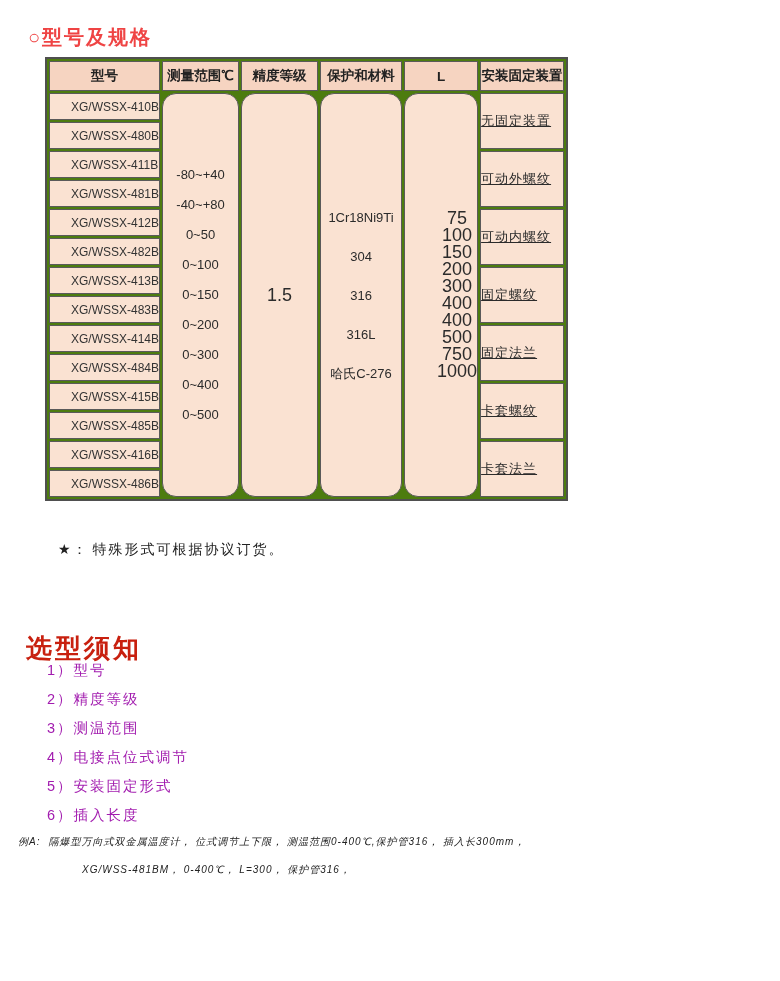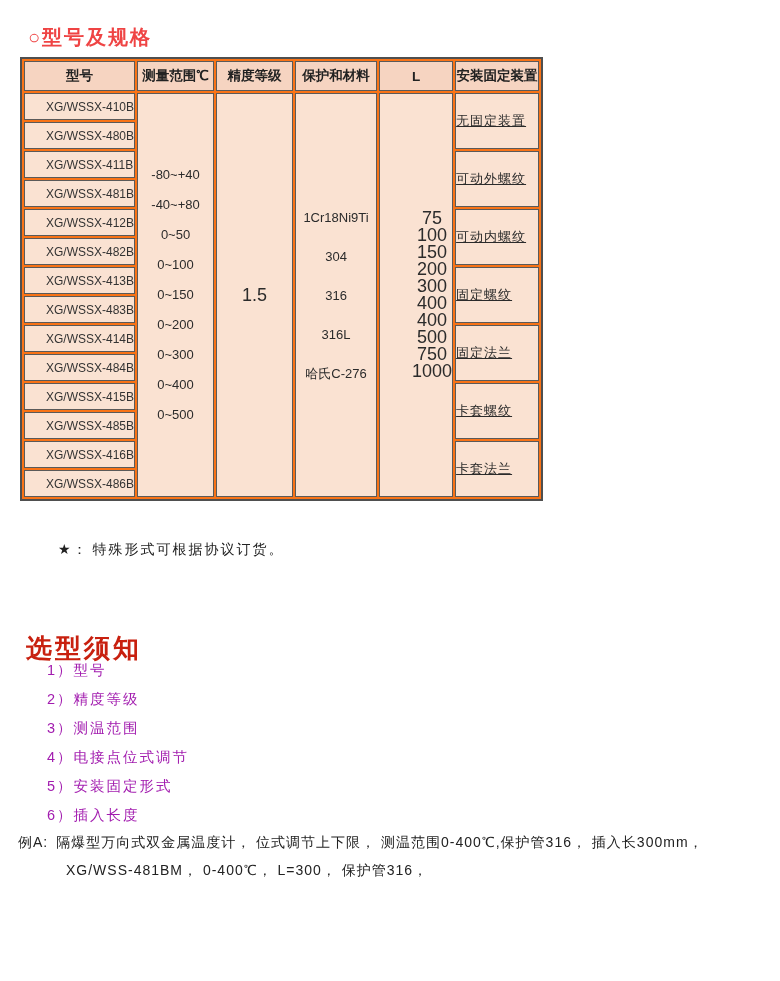--- a/index.html
+++ b/index.html
@@ -6,34 +6,34 @@
   html,body { background:#ffffff; }
   .page {
     position:relative; width:780px; height:981px; background:#ffffff;
     font-family:"Liberation Sans", sans-serif; color:#2b2b2b; overflow:hidden;
   }
   .doc-title {
     position:absolute; left:28px; top:24px;
     font-size:20px; font-weight:bold; letter-spacing:2px; color:#ef4444;
   }
   table.spec {
-    position:absolute; left:20px; top:57px;
+    position:absolute; left:45px; top:57px;
     border-collapse:separate; border-spacing:2px;
-    border:2px solid #4f4f4f; table-layout:fixed; background:#f97316;
+    border:2px solid #4f4f4f; table-layout:fixed; background:#4d7c0f;
   }
   .spec th, .spec td { border:1px solid #5a5a5a; background:#fae2d2; overflow:hidden; }
   .spec th {
     background:#f6d4c1; height:30px; font-size:13.5px; font-weight:bold;
     text-align:center; white-space:nowrap; color:#222;
   }
   .spec td.model-cell {
     height:27px; font-size:12px; padding-left:21px; text-align:left;
     white-space:nowrap; color:#333;
   }
-  .spec td.merged-cell { text-align:center; vertical-align:middle; }
+  .spec td.merged-cell { text-align:center; vertical-align:middle;border-radius:14px; }
   .range-line   { line-height:30px; font-size:13px; }
   .material-line{ line-height:39px; font-size:13px; }
   .length-line  { line-height:17px; font-size:18px;padding-left:32px; }
   .accuracy-cell{ font-size:18px; }
   .spec td.fixing-cell {
     text-align:left; vertical-align:middle; font-size:13px; letter-spacing:1px;text-decoration:underline;
   }
   .star-note {
     position:absolute; left:30px; top:541px; font-size:14px; letter-spacing:2px; color:#222;margin-left:28px;
   }
@@ -41,26 +41,26 @@
   .section-title {
     position:absolute; left:26px; top:631px;
     font-size:26px; font-weight:bold; letter-spacing:3px; color:#c8200f;
   }
   .select-list {
     position:absolute; left:47px; top:656px; list-style:none;
     font-size:14.5px; letter-spacing:2px; color:#a21caf;
   }
   .select-list li { height:29px; line-height:29px; }
   .example {
-    position:absolute; left:18px; top:828px; font-size:14px;
-    letter-spacing:1px; line-height:28px; color:#222; width:750px;
+    position:absolute; left:18px; top:828px; font-size:10px;
+    letter-spacing:1px; line-height:28px; color:#222; width:750px;font-style:italic;
   }
   .example .line1 { display:flex; }
   .example .example-label { margin-right:8px; white-space:nowrap; }
-  .example .line2 { margin-left:48px; }
+  .example .line2 { margin-left:64px; }
 </style>
 </head>
 <body>
 
 <div class="page">
 
   <div class="doc-title">○型号及规格</div>
 
   <table class="spec">
     <colgroup>

